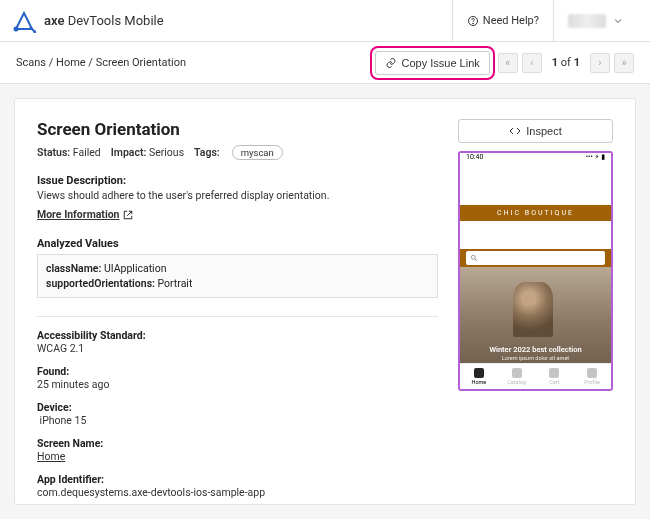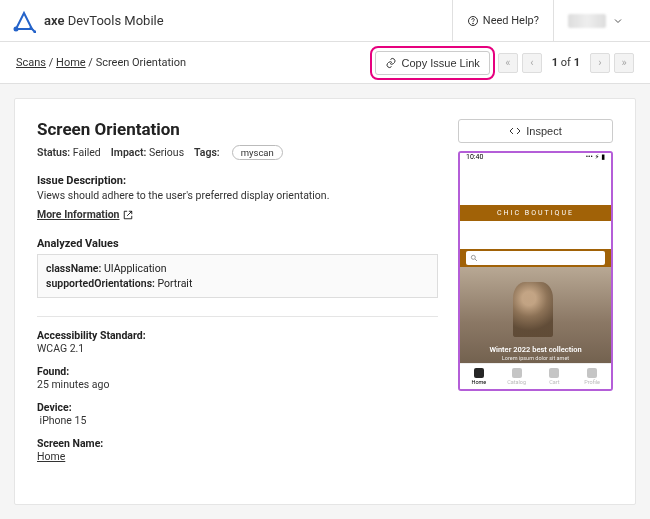--- a/index.html
+++ b/index.html
@@ -64,21 +64,20 @@
     border-bottom: 1px solid #e0e0e0;
     gap: 8px;
   }
   .breadcrumb {
     flex: 1;
     font-size: 11px;
     color: #333;
   }
   .breadcrumb a {
     color: #333;
-    text-decoration: underline;
     cursor: pointer;
   }
   .btn {
     display: inline-flex;
     align-items: center;
     gap: 5px;
     border: 1px solid #ccc;
     background: #fff;
     padding: 5px 9px;
     font-size: 11px;
@@ -407,20 +406,24 @@
         <div class="v">25 minutes ago</div>
       </div>
       <div class="kv">
         <div class="k">Device:</div>
         <div class="v"><span class="apple-icon"></span><span> iPhone 15</span></div>
       </div>
       <div class="kv">
         <div class="k">Screen Name:</div>
         <div class="v u">Home</div>
       </div>
+      <div class="kv">
+        <div class="k">App Identifier:</div>
+        <div class="v">com.dequesystems.axe-devtools-ios-sample-app</div>
+      </div>
     </div>
 
     <div class="card-right">
       <button class="btn inspect-btn">
         <svg class="icon-svg" viewBox="0 0 24 24" fill="none" stroke="#333" stroke-width="2">
             <polyline points="16 18 22 12 16 6"></polyline>
             <polyline points="8 6 2 12 8 18"></polyline>
           </svg>
         <span>Inspect</span>
       </button>

